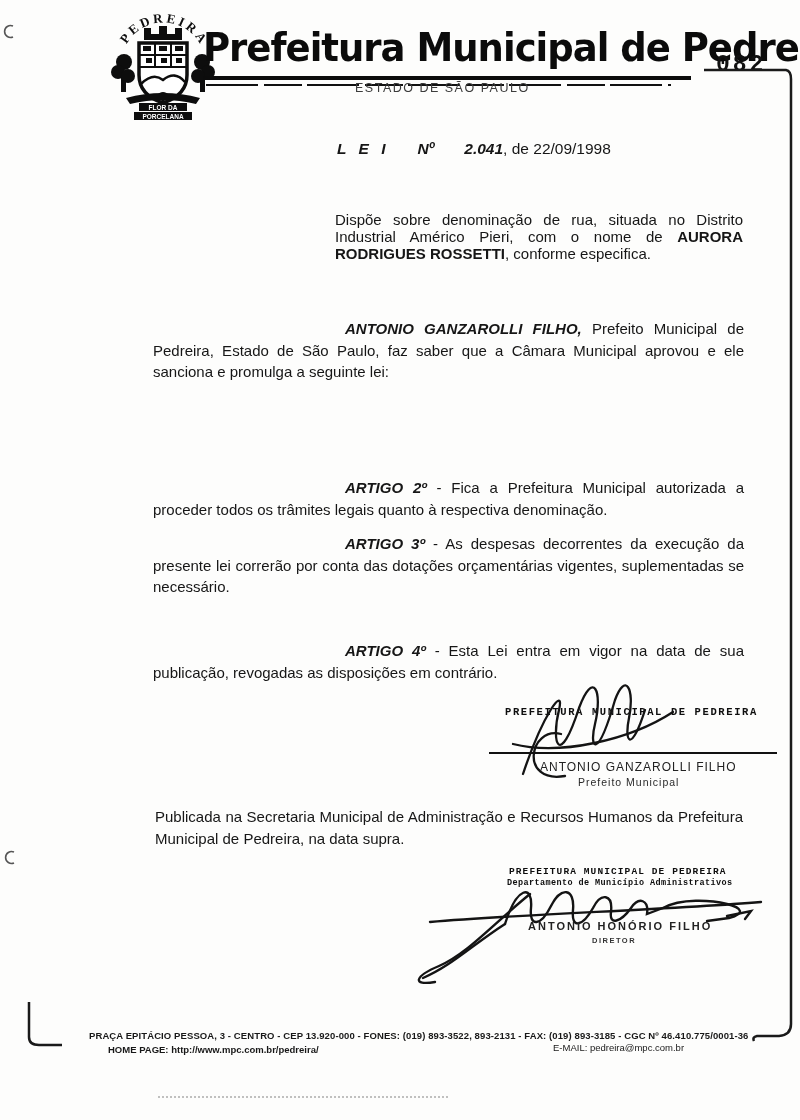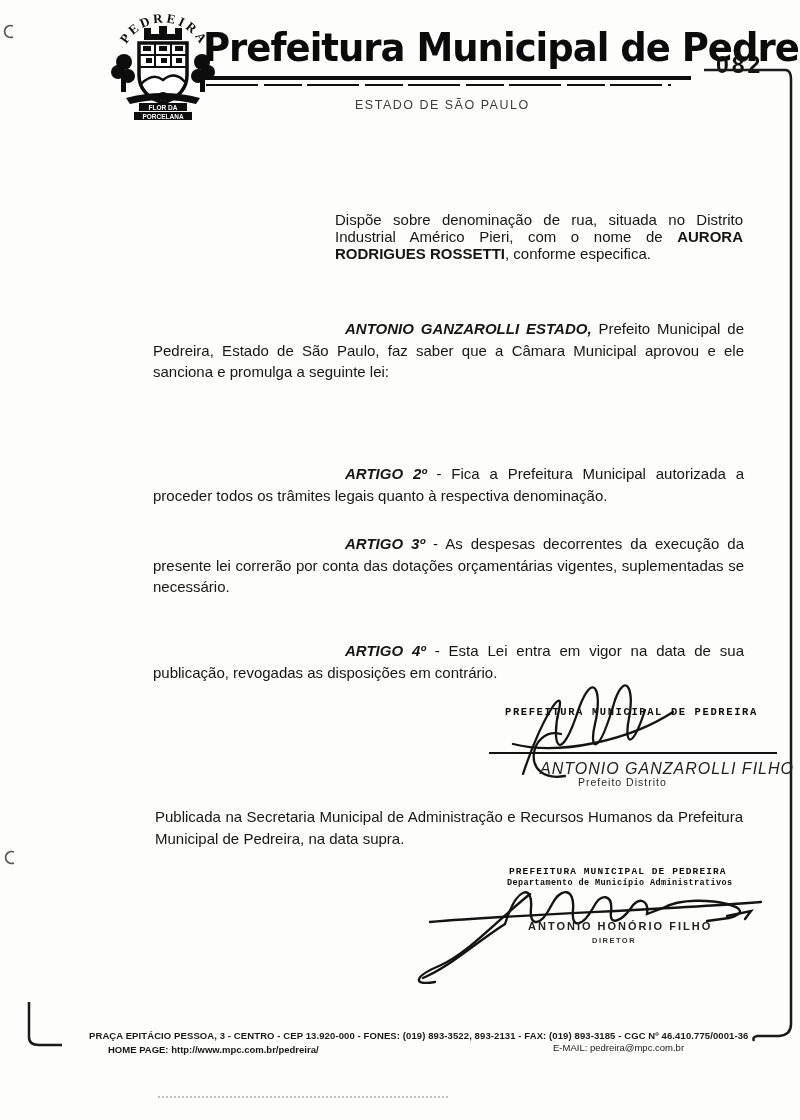--- a/index.html
+++ b/index.html
@@ -20,27 +20,27 @@
     font-weight:bold;font-size:37px;letter-spacing:-1px;
     transform:scaleY(1.04);
     white-space:nowrap;color:#0b0b0b;
   }
   .title-rule-1{position:absolute;left:203px;top:76px;width:488px;height:4px;background:#0c0c0c;}
   .title-rule-2{
     position:absolute;left:206px;top:84px;width:465px;height:2px;
     background:repeating-linear-gradient(90deg,#111 0 52px,transparent 52px 58px,#111 58px 96px,transparent 96px 101px);
   }
   .doc-subtitle{
-    position:absolute;left:355px;top:98px;
+    position:absolute;left:355px;top:81px;
     font-size:12.5px;letter-spacing:1.5px;color:#3c3c3c;
     white-space:nowrap;
   }
   .page-number{
     position:absolute;left:716px;top:52px;
-    font-family:Liberation Sans, sans-serif;
+    font-family:Liberation Mono, monospace;
     font-weight:bold;font-size:23px;letter-spacing:3px;color:#111;
   }
   
   .frame-svg{position:absolute;left:0;top:0;width:800px;height:1120px;pointer-events:none;}
   
   .lawline{
     position:absolute;left:337px;top:140px;
     font-size:15.5px;white-space:nowrap;
   }
   .lawline .b{font-weight:bold;font-style:italic;}
@@ -52,37 +52,37 @@
   }
   .para{
     position:absolute;left:153px;width:591px;
     font-size:15px;line-height:21.5px;text-align:justify;
     text-indent:192px;
   }
   .bold{font-weight:bold;}
   .bi{font-weight:bold;font-style:italic;}
   .preamble{top:318px;}
   .art1{top:398px;}
-  .art2{top:463px;}
+  .art2{top:477px;}
   .art3{top:533px;}
   .art4{top:608px;margin-top:32px;}
   .dateline{position:absolute;left:345px;top:656px;font-size:15px;}
   .publication{
     position:absolute;left:155px;top:806px;width:588px;
     font-size:15px;line-height:22px;text-align:justify;
   }
   
   .stamp{
     font-family:"Liberation Mono", monospace;font-weight:bold;color:#1d1d1d;
     filter:blur(.3px) contrast(1.15);white-space:nowrap;
   }
   .sig1-stamp{position:absolute;left:505px;top:706px;font-size:10.5px;letter-spacing:1.6px;}
   .sig1-svg{position:absolute;left:505px;top:680px;width:200px;height:102px;}
   .sig1-rule{position:absolute;left:489px;top:752px;width:288px;height:2px;background:#111;}
-  .sig1-name{position:absolute;left:540px;top:760px;font-size:16px;letter-spacing:1px;color:#222;white-space:nowrap;filter:blur(.25px);font-style:italic;}
+  .sig1-name{position:absolute;left:540px;top:760px;font-size:12px;letter-spacing:1px;color:#222;white-space:nowrap;filter:blur(.25px);}
   .sig1-role{position:absolute;left:578px;top:776px;font-size:10.5px;letter-spacing:1px;color:#2a2a2a;white-space:nowrap;filter:blur(.3px);}
   .sig2-stamp1{position:absolute;left:509px;top:866px;font-size:9.5px;letter-spacing:1.1px;}
   .sig2-stamp2{position:absolute;left:507px;top:878px;font-size:8.5px;letter-spacing:.4px;}
   .sig2-svg{position:absolute;left:405px;top:866px;width:380px;height:125px;}
   .sig2-name{position:absolute;left:528px;top:920px;font-size:11px;letter-spacing:2px;color:#222;white-space:nowrap;font-weight:bold;filter:blur(.35px);}
   .sig2-role{position:absolute;left:592px;top:936px;font-size:7.5px;letter-spacing:1.5px;color:#333;font-weight:bold;white-space:nowrap;filter:blur(.3px);}
   
   .footer-1{
     position:absolute;left:66px;top:1030px;width:700px;
     font-size:9.5px;font-weight:bold;letter-spacing:.1px;color:#181818;white-space:nowrap;padding-left:23px;
@@ -152,44 +152,47 @@
   <div class="title-rule-1"></div>
   <div class="title-rule-2"></div>
   <div class="doc-subtitle">ESTADO DE SÃO PAULO</div>
   <div class="page-number">082</div>
 
   <svg class="frame-svg" viewBox="0 0 800 1120">
     <path d="M704,70 H786 Q791,71 791,79 V1024 Q791,1035 779,1036 H757 q-5,1 -3,5" fill="none" stroke="#1a1a1a" stroke-width="2.5"></path>
     <path d="M29,1002 V1037 Q29,1045 39,1045 H62" fill="none" stroke="#1a1a1a" stroke-width="2.5"></path>
   </svg>
 
+  <div class="lawline">
+    <span class="b sp1">L E I</span><span class="b sp2">Nº</span><span class="b">2.041</span><span>, de 22/09/1998</span>
+  </div>
 
   <div class="ementa"><span>Dispõe sobre denominação de rua, situada no Distrito Industrial Américo Pieri, com o nome de </span><span class="bold">AURORA RODRIGUES ROSSETTI</span><span>, conforme especifica.</span></div>
 
-  <div class="para preamble"><span class="bi">ANTONIO GANZAROLLI ESTADO,</span><span>  Prefeito Municipal de Pedreira, Estado de São Paulo, faz saber que a Câmara Municipal aprovou e ele sanciona e promulga a seguinte lei:</span></div>
+  <div class="para preamble"><span class="bi">ANTONIO GANZAROLLI FILHO,</span><span>  Prefeito Municipal de Pedreira, Estado de São Paulo, faz saber que a Câmara Municipal aprovou e ele sanciona e promulga a seguinte lei:</span></div>
 
 
   <div class="para art2"><span class="bi">ARTIGO 2º</span><span> - Fica a Prefeitura Municipal autorizada a proceder todos os trâmites legais quanto à respectiva denominação.</span></div>
 
   <div class="para art3"><span class="bi">ARTIGO 3º</span><span> - As despesas decorrentes da execução da presente lei correrão por conta das dotações orçamentárias vigentes, suplementadas se necessário.</span></div>
 
   <div class="para art4"><span class="bi">ARTIGO 4º</span><span> - Esta Lei entra em vigor na data de sua publicação, revogadas as disposições em contrário.</span></div>
 
 
   <div class="stamp sig1-stamp">PREFEITURA MUNICIPAL DE PEDREIRA</div>
   <svg class="sig1-svg" viewBox="0 0 200 102">
     <g fill="none" stroke="#141414" stroke-width="2.3" stroke-linecap="round">
       <path d="M18,94 C 38,34 60,4 54,30 C 46,62 54,90 74,28 C 88,-10 98,10 90,44 C 84,68 92,82 110,20 C 120,-8 130,8 124,38 C 119,62 126,74 140,30"></path>
       <path d="M60,96 C 14,104 24,46 56,54"></path>
       <path d="M8,64 C 55,76 125,60 168,32"></path>
     </g>
   </svg>
   <div class="sig1-rule"></div>
   <div class="sig1-name">ANTONIO GANZAROLLI FILHO</div>
-  <div class="sig1-role">Prefeito Distrito</div>
+  <div class="sig1-role">Prefeito Municipal</div>
 
   <div class="publication">Publicada na Secretaria Municipal de Administração e Recursos Humanos da Prefeitura Municipal de Pedreira, na data supra.</div>
 
   <div class="stamp sig2-stamp1">PREFEITURA MUNICIPAL DE PEDREIRA</div>
   <div class="stamp sig2-stamp2">Departamento de Município Administrativos</div>
   <svg class="sig2-svg" viewBox="0 0 380 125">
     <g fill="none" stroke="#141414" stroke-width="2.4" stroke-linecap="round">
       <path d="M100,58 C 112,20 128,18 126,42 C 124,62 136,60 146,40 C 156,20 170,22 168,44 C 166,64 178,60 188,42 C 196,26 208,28 206,46 C 204,60 216,56 226,42 C 234,30 244,34 242,48 L 258,42"></path>
       <path d="M258,42 C 276,32 306,34 322,38 C 338,42 340,48 324,52 L 302,55"></path>
       <path d="M322,50 L 346,45 l-6,8"></path>

